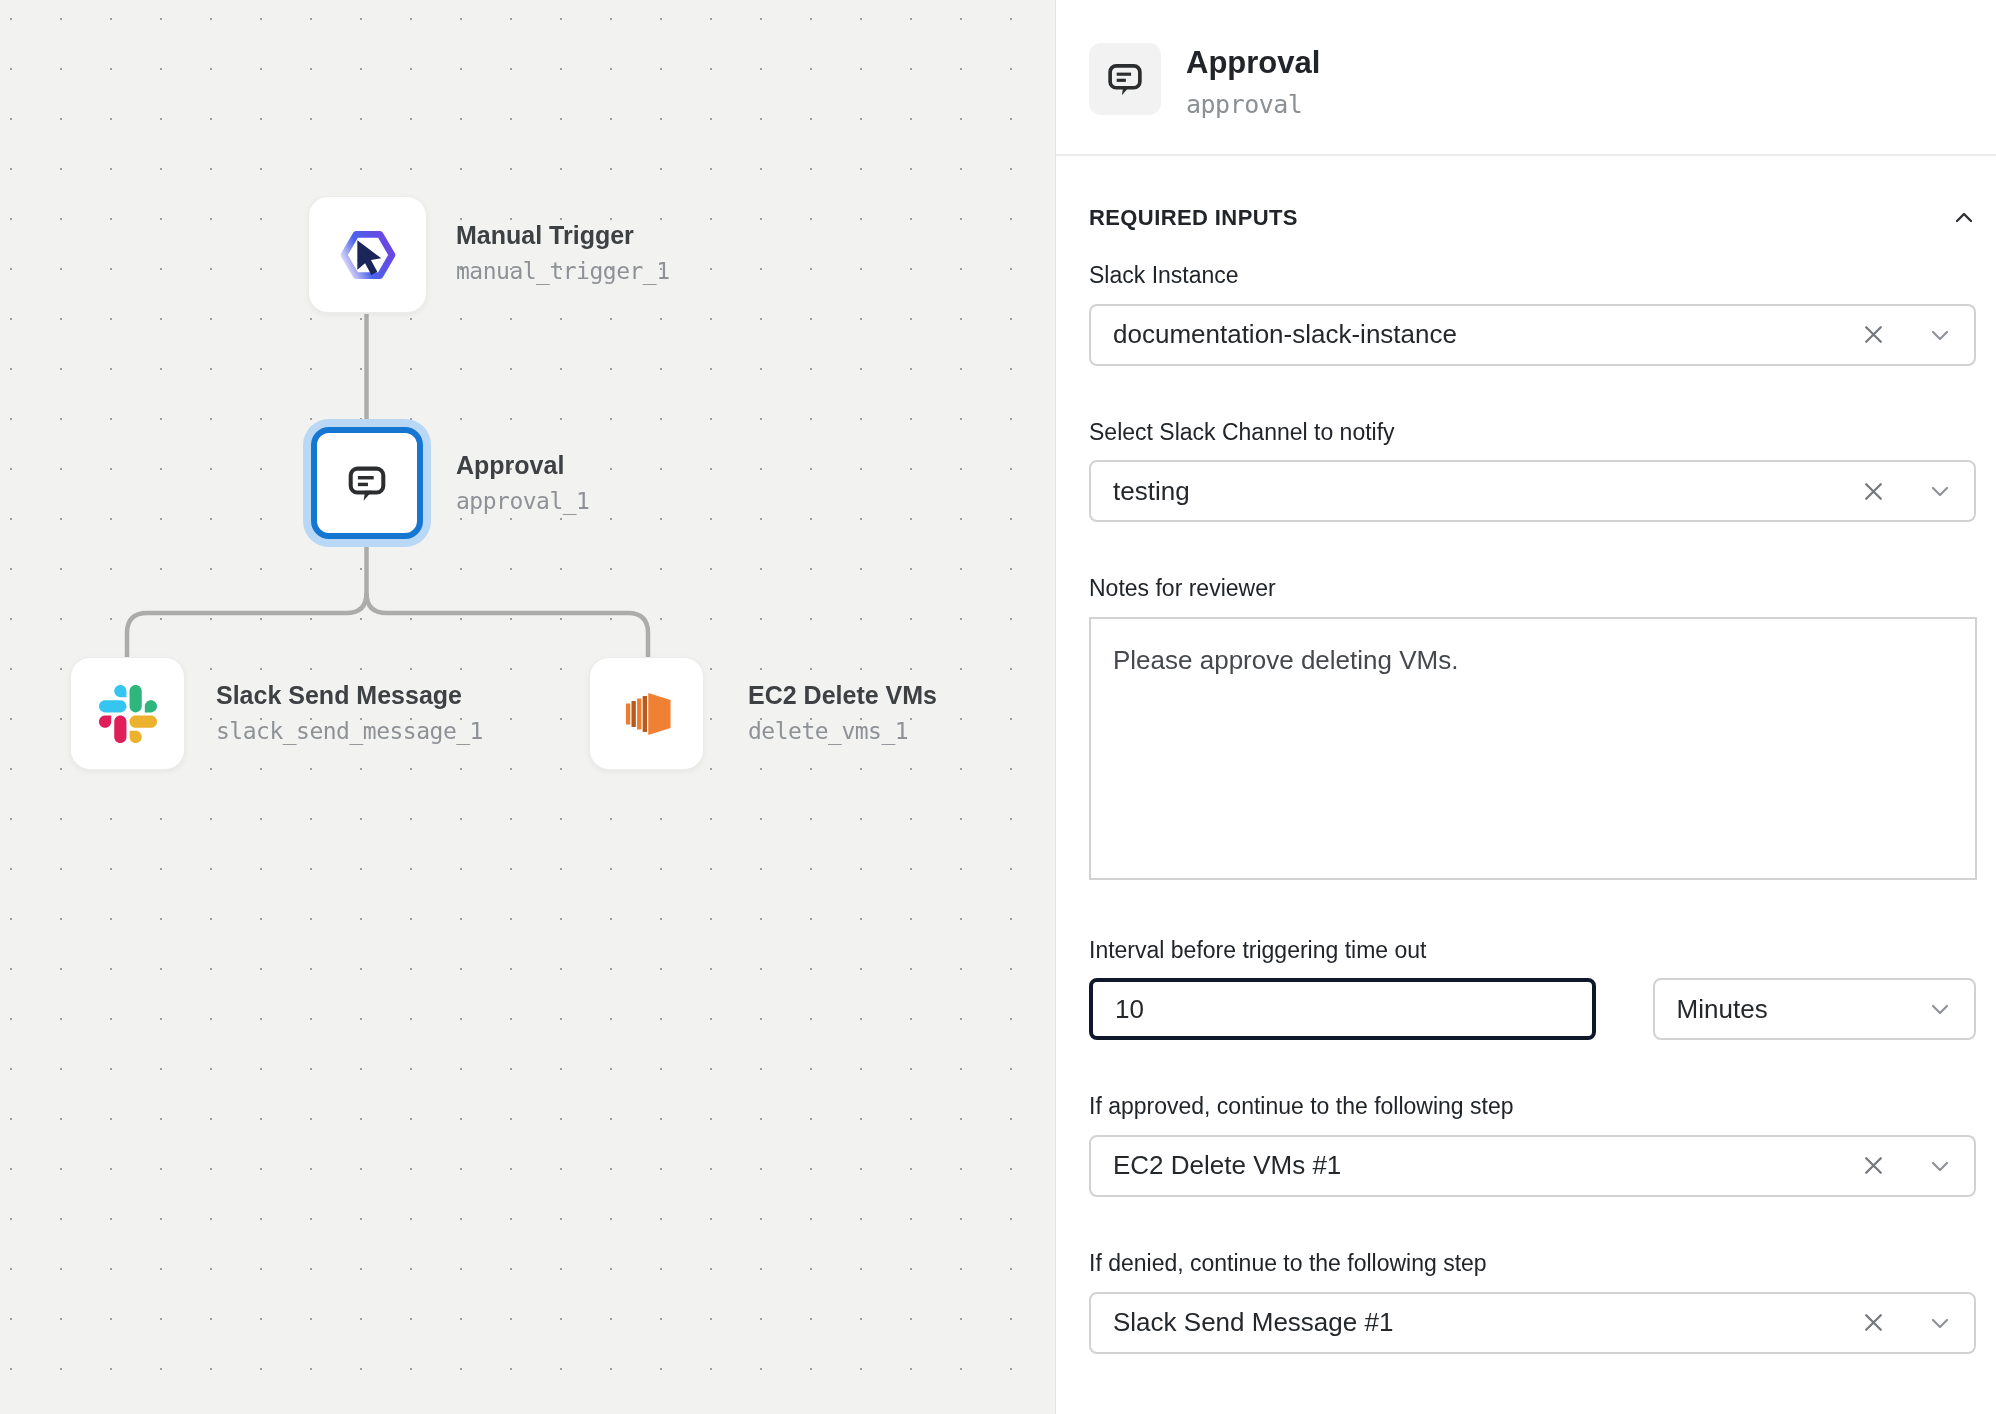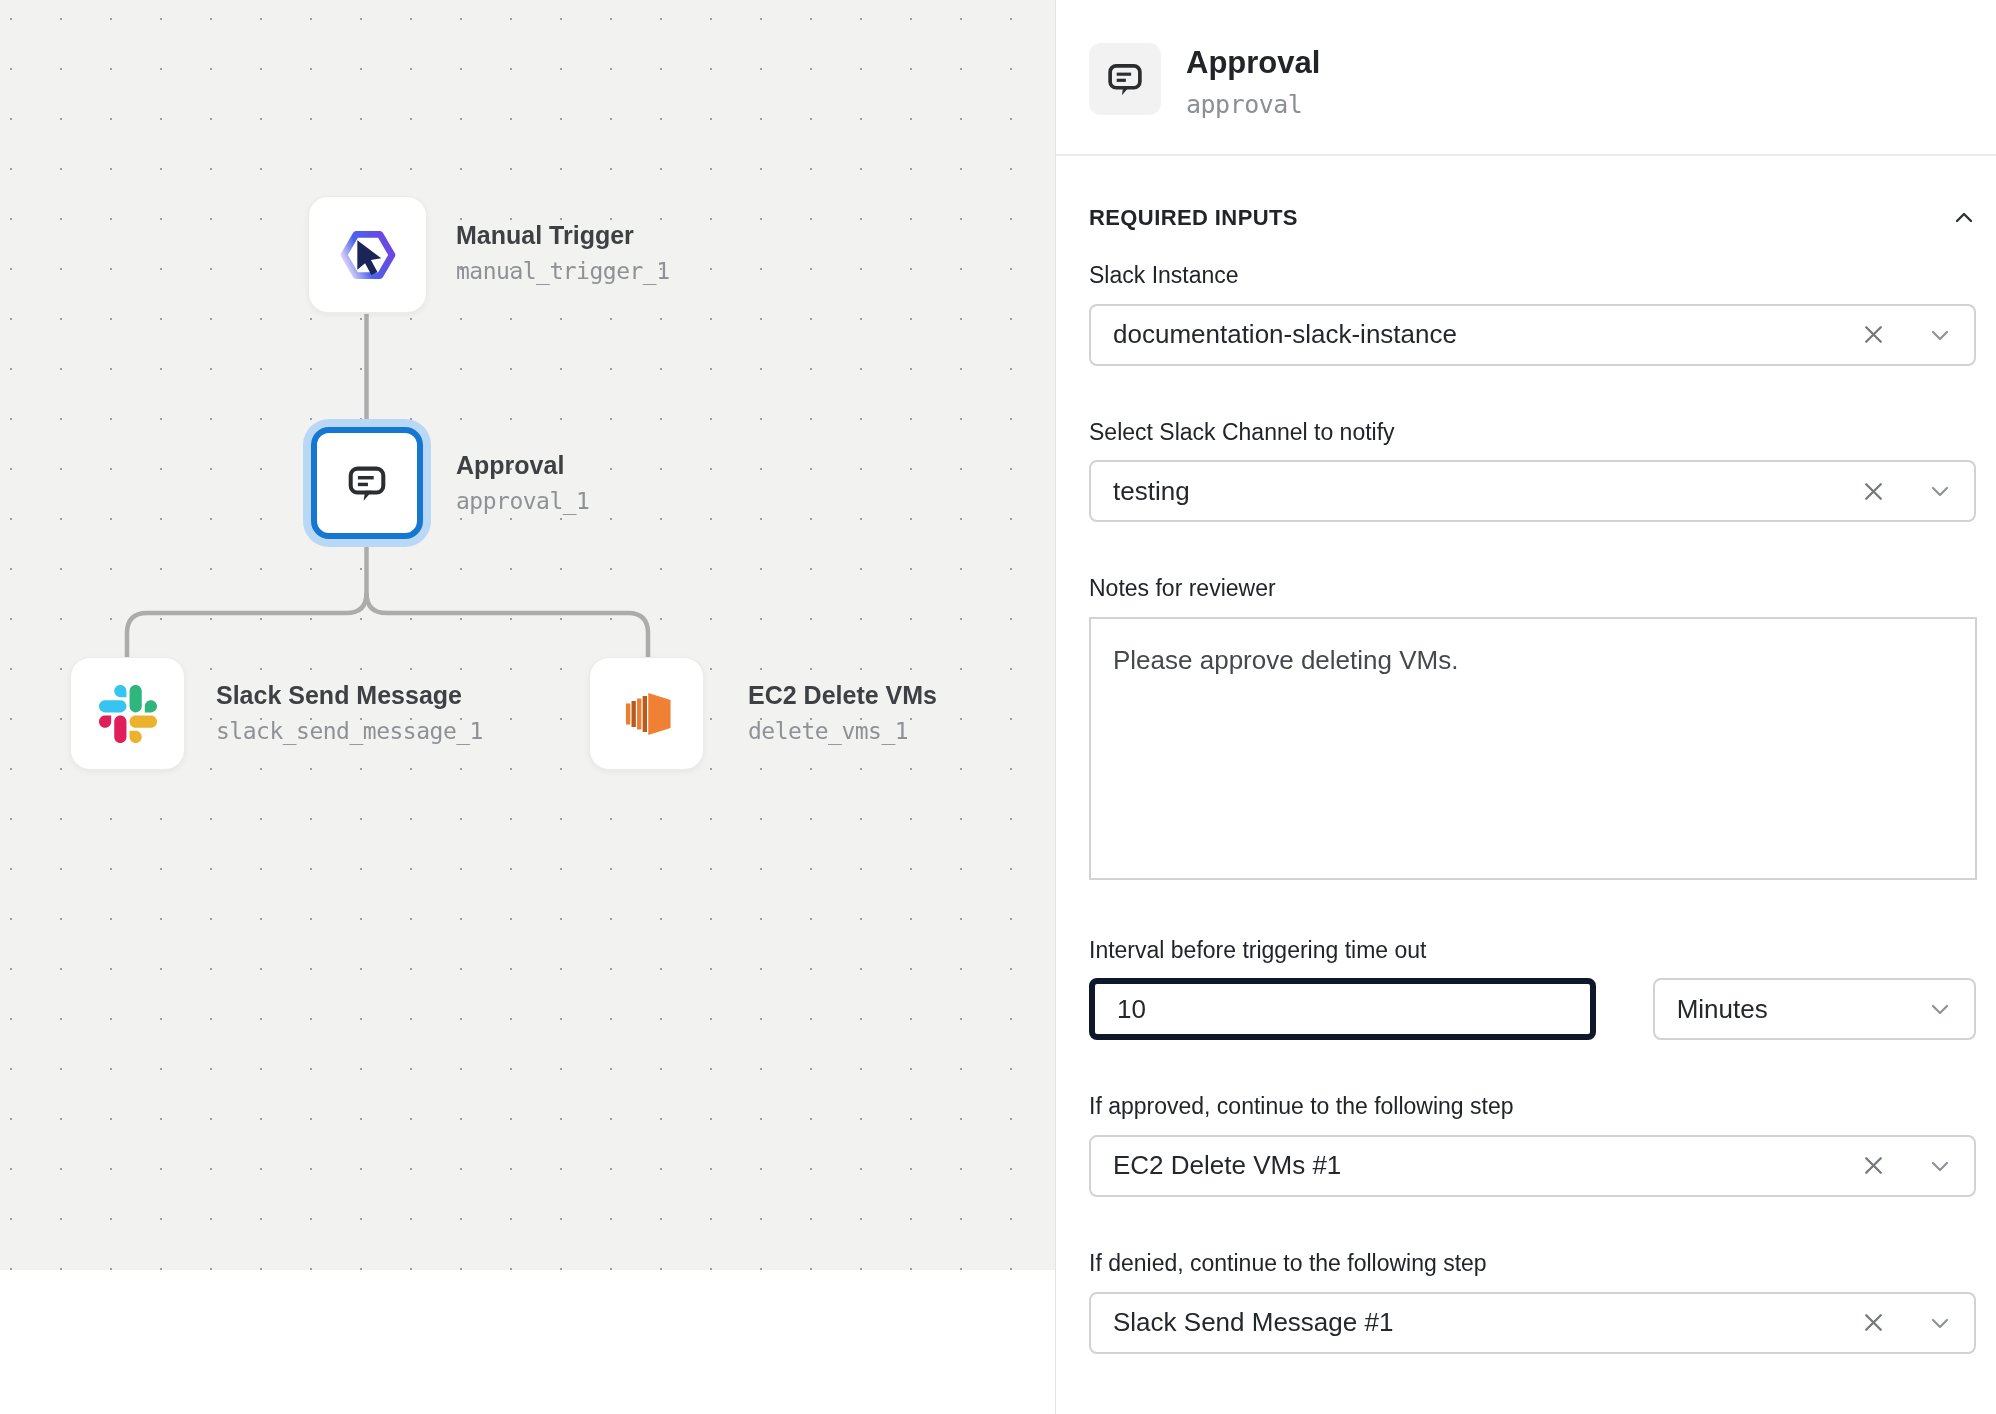--- a/index.html
+++ b/index.html
@@ -3,21 +3,21 @@
 <meta charset="utf-8">
 <style>
   html,body{margin:0;padding:0;}
   body{
     width:1996px;height:1414px;position:relative;overflow:hidden;
     font-family:"Liberation Sans",sans-serif;background:#ffffff;
     -webkit-font-smoothing:antialiased;
   }
   
   .canvas{
-    position:absolute;left:0;top:0;width:1055px;height:1270px;
+    position:absolute;left:0;top:0;width:1055px;height:1414px;
     background-color:#f2f2f1;
     background-image:radial-gradient(circle,#9e9e9e 1.25px,transparent 1.35px);
     background-size:50px 50px;background-position:36px 44px;
   }
   .connectors{position:absolute;left:0;top:0;width:1055px;height:1414px;pointer-events:none;}
   .nodebox{
     position:absolute;background:#fff;border:1px solid #ececeb;border-radius:20px;
     box-shadow:0 2px 6px rgba(0,0,0,.05);
     display:flex;align-items:center;justify-content:center;box-sizing:border-box;
   }
@@ -54,21 +54,21 @@
   .icon-btn{display:flex;align-items:center;justify-content:center;background:none;border:none;padding:0;cursor:pointer;}
   .group{margin-bottom:53px;}
   .field-label{font-size:23px;color:#212529;margin-bottom:14px;line-height:1.2;}
   .combobox{
     box-sizing:border-box;height:62px;border:2px solid #d2d2d2;border-radius:8px;background:#fff;
     display:flex;align-items:center;padding:4px 22px;
   }
   .combobox .value{font-size:26px;color:#25282b;flex:1 1 auto;white-space:nowrap;overflow:hidden;}
   .combobox .icon-btn.clear{margin-right:42px;}
   .text-input{
-    box-sizing:border-box;height:62px;border:6px solid #0f172a;border-radius:8px;background:#fff;
+    box-sizing:border-box;height:62px;border:4px solid #0f172a;border-radius:8px;background:#fff;
     font-size:26px;color:#25282b;padding:0 22px;font-family:"Liberation Sans",sans-serif;outline:none;
   }
   .notes-area{
     box-sizing:border-box;width:888px;height:263px;border:2px solid #d2d2d2;border-radius:0;background:#fff;
     font-size:26px;color:#45494d;padding:24px 22px;font-family:"Liberation Sans",sans-serif;
     resize:none;outline:none;line-height:1.35;
   }
   .interval-row{display:flex;gap:14px;}
   .interval-row .text-input{width:534px;}
   .interval-row .combobox{width:340px;margin-left:43px;}

